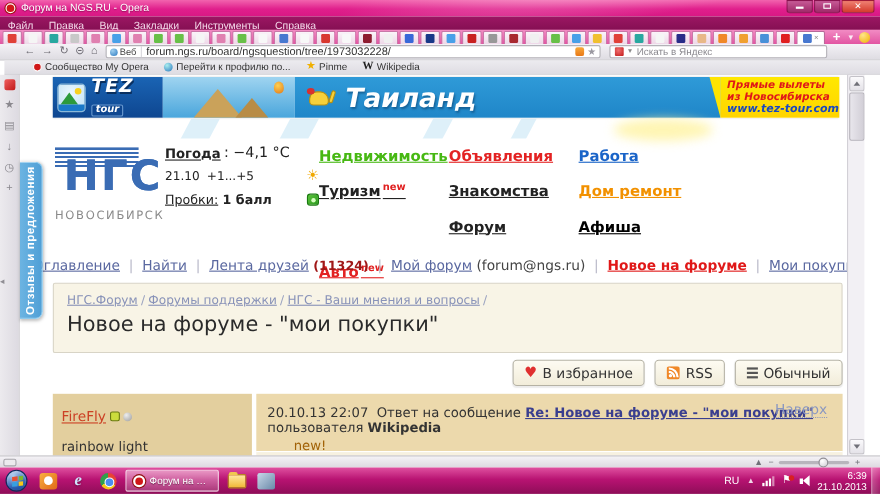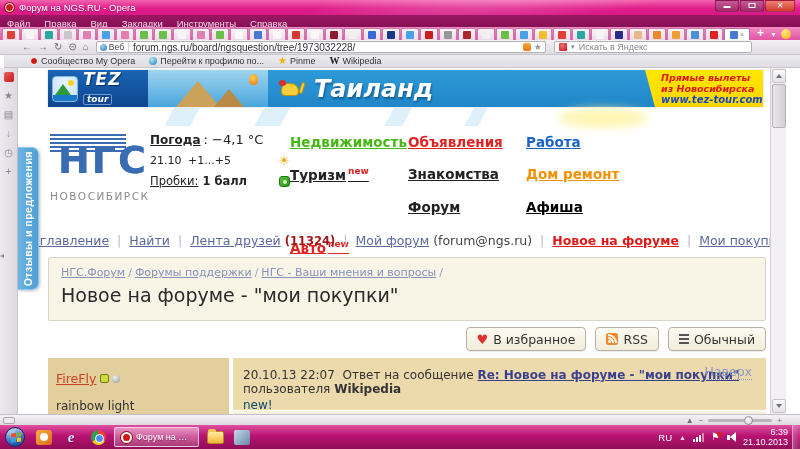--- a/index.html
+++ b/index.html
@@ -156,21 +156,21 @@
 
   
   .post-left { position:absolute; left:30px; top:290px; width:181px; height:124px; background:#e3cf9e; padding:10px 8px; }
   .author { color:#cc4125; font-size:12.5px; text-decoration:underline; }
   .badge { display:inline-block; width:9px; height:9px; background:#cbdc3c; border:1px solid #6a7a10; border-radius:2px; margin-left:4px; vertical-align:middle; }
   .sphere { display:inline-block; width:8px; height:8px; border-radius:50%; background:radial-gradient(circle at 35% 30%,#eee,#9a9a9a); margin-left:3px; vertical-align:middle; }
   .signature { font-size:12px; color:#333; margin-top:12px; }
   .post-right { position:absolute; left:215px; top:290px; width:533px; height:52px; background:#ecd9ac; padding:10px 10px 0; font-size:12px; color:#333; }
   .post-right a.reply { color:#3a3f8f; font-weight:bold; text-decoration:underline; }
   .post-right b { font-weight:bold; }
-  .newflag { color:#0c4a6e; margin-top:2px; font-size:12px; }
+  .newflag { color:#a16207; margin-top:2px; font-size:12px;margin-left:24px; }
   .post-body-strip { position:absolute; left:215px; top:342px; width:533px; height:6px; background:#f7f1e0; border-top:1px solid #fff; }
   .toplink { position:absolute; right:14px; top:6px; font-size:12.5px; color:#8a97c0; border-bottom:1px dotted #8a97c0; }
 
   
   .statusbar { left:0; top:414px; width:800px; height:11px; background:linear-gradient(180deg,#f4f2f6,#ddd9e0); border-top:1px solid #c2c0c6; }
   .st-left { position:absolute; left:3px; top:2px; width:12px; height:7px; border:1px solid #a8a6ac; border-radius:2px; background:#eceaee; }
   .zoomctl { position:absolute; right:18px; top:0; height:11px; display:flex; align-items:center; gap:5px; }
   .zoomctl .g { color:#707078; font-size:8px; line-height:1; }
   .z-track { width:64px; height:3px; background:#b8b5bc; border-radius:2px; position:relative; }
   .z-handle { position:absolute; left:36px; top:-3px; width:9px; height:9px; border-radius:50%; background:radial-gradient(circle at 35% 30%,#fff,#cfccd4); border:1px solid #908e94; }

